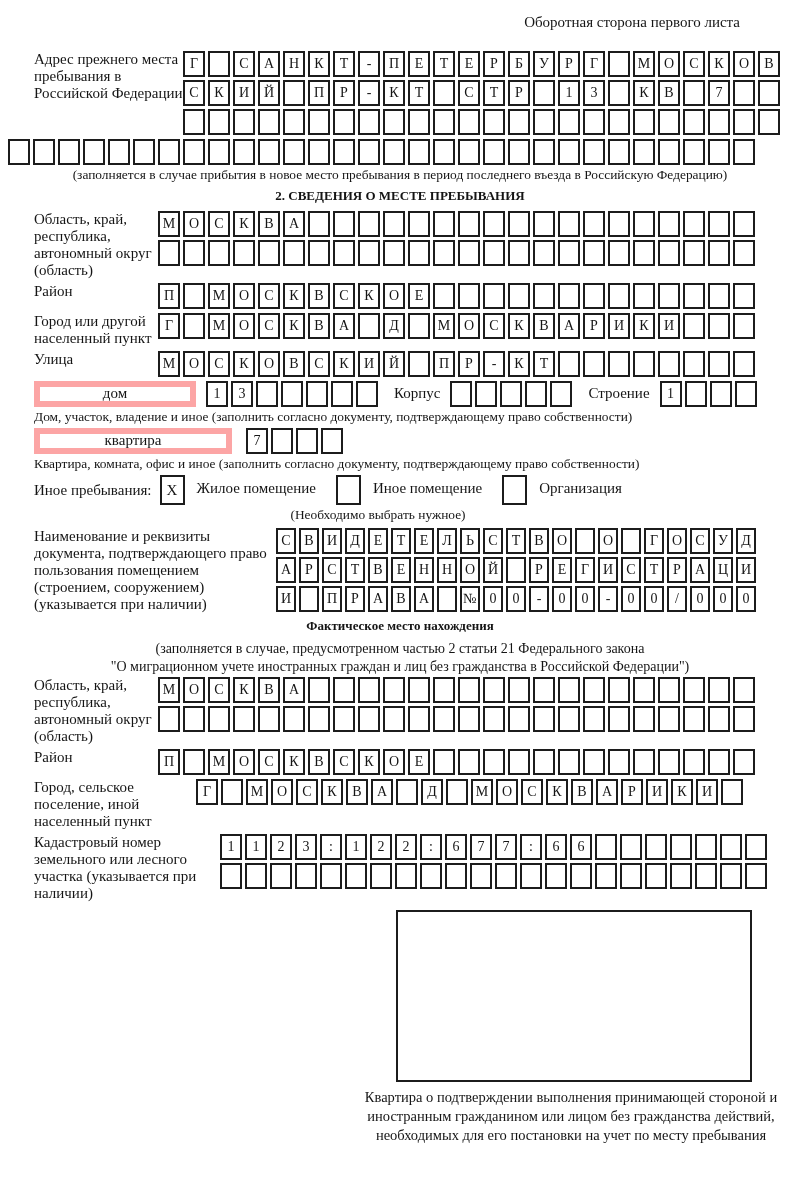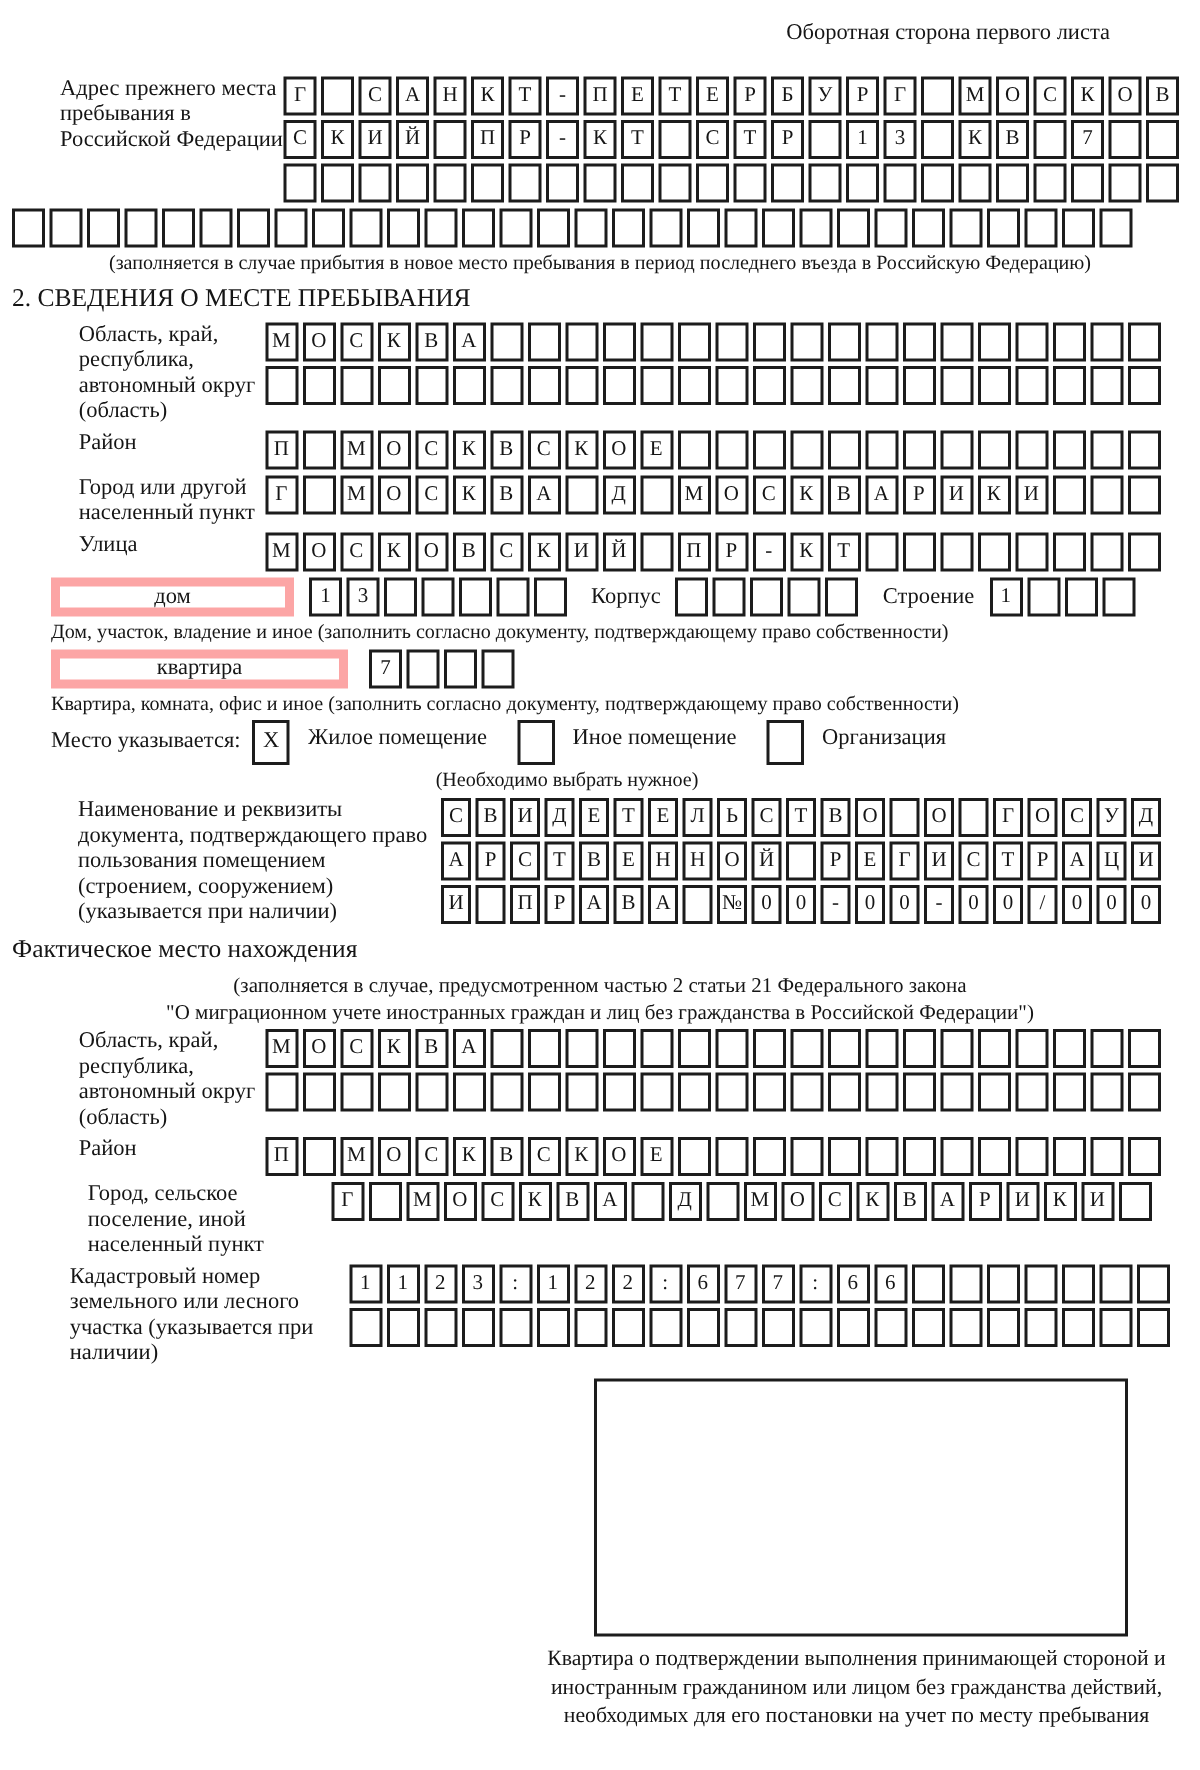--- a/index.html
+++ b/index.html
@@ -3,38 +3,38 @@
 <meta charset="utf-8">
 <style>
   html,body{margin:0;padding:0;background:#fff;}
   .page{
     width:800px;height:1180px;background:#fff;color:#151515;
     font-family:"Liberation Serif","DejaVu Serif",serif;
     font-size:15px;line-height:1.15;box-sizing:border-box;
     padding:14px 8px 0 8px;overflow:hidden;position:relative;
   }
   .header-note{text-align:right;padding-right:52px;margin-bottom:20px;}
-  .block{display:flex;align-items:flex-start;margin-bottom:4px;justify-content:center;}
+  .block{display:flex;align-items:flex-start;margin-bottom:4px;}
   .lbl{line-height:17px;padding-left:26px;box-sizing:border-box;flex:0 0 auto;}
   .lbl-175{width:175px;}
   .lbl-150{width:150px;}
   .lbl-188{width:188px;}
   .lbl-212{width:212px;}
   .lbl-268{width:268px;}
   .rows{display:flex;flex-direction:column;gap:3px;}
   .boxrow{display:flex;gap:3px;flex-wrap:nowrap;}
   .cell{
     width:22px;height:26px;border:2px solid #1c1c1c;box-sizing:border-box;
     display:flex;align-items:center;justify-content:center;
     font-size:14px;flex:0 0 auto;background:#fff;
   }
   .doc-rows .cell{width:20px;}
   .fullrow{margin:3px 0 2px 0;}
   .center-note{text-align:center;font-size:13.4px;margin:2px 0 4px 0;}
-  .section-title{text-align:left;font-weight:normal;font-size:17px;margin:6px 0 7px 0;}
+  .section-title{text-align:center;font-weight:bold;font-size:13px;margin:6px 0 7px 0;}
   .house-row{display:flex;align-items:center;gap:6px;margin:2px 0 2px 0;padding-left:26px;}
   .widebox{
     border:6px solid #fca5a5;height:26px;box-sizing:border-box;
     display:flex;align-items:center;justify-content:center;flex:0 0 auto;background:#fff;
   }
   .widebox.house{width:162px;margin-right:4px;}
   .widebox.apt{width:198px;margin-right:8px;}
   .inline-lbl{padding:0 4px 0 10px;flex:0 0 auto;}
   .caption{font-size:13.4px;margin:2px 0 4px 0;padding-left:26px;}
   .stay-row{display:flex;align-items:center;padding-left:26px;margin:4px 0 2px 0;}
@@ -363,21 +363,21 @@
     <div class="boxrow">
         <span class="cell">7</span>
         <span class="cell"></span>
         <span class="cell"></span>
         <span class="cell"></span>
       </div>
   </div>
   <div class="caption">Квартира, комната, офис и иное (заполнить согласно документу, подтверждающему право собственности)</div>
 
   <div class="stay-row">
-    <span class="stay-lbl">Место указывается:</span>
+    <span class="stay-lbl">Иное пребывания:</span>
     <span class="checkbox">X</span>
     <span class="opt-lbl">Жилое помещение</span>
     <span class="checkbox"></span>
     <span class="opt-lbl">Иное помещение</span>
     <span class="checkbox"></span>
     <span class="opt-lbl">Организация</span>
   </div>
   <div class="stay-note">(Необходимо выбрать нужное)</div>
 
   <div class="block">

